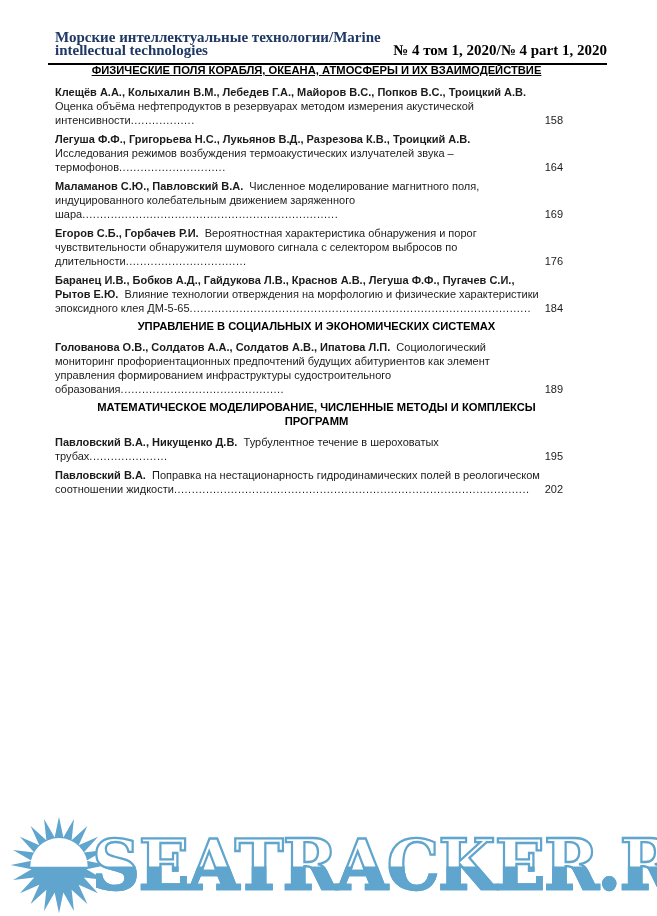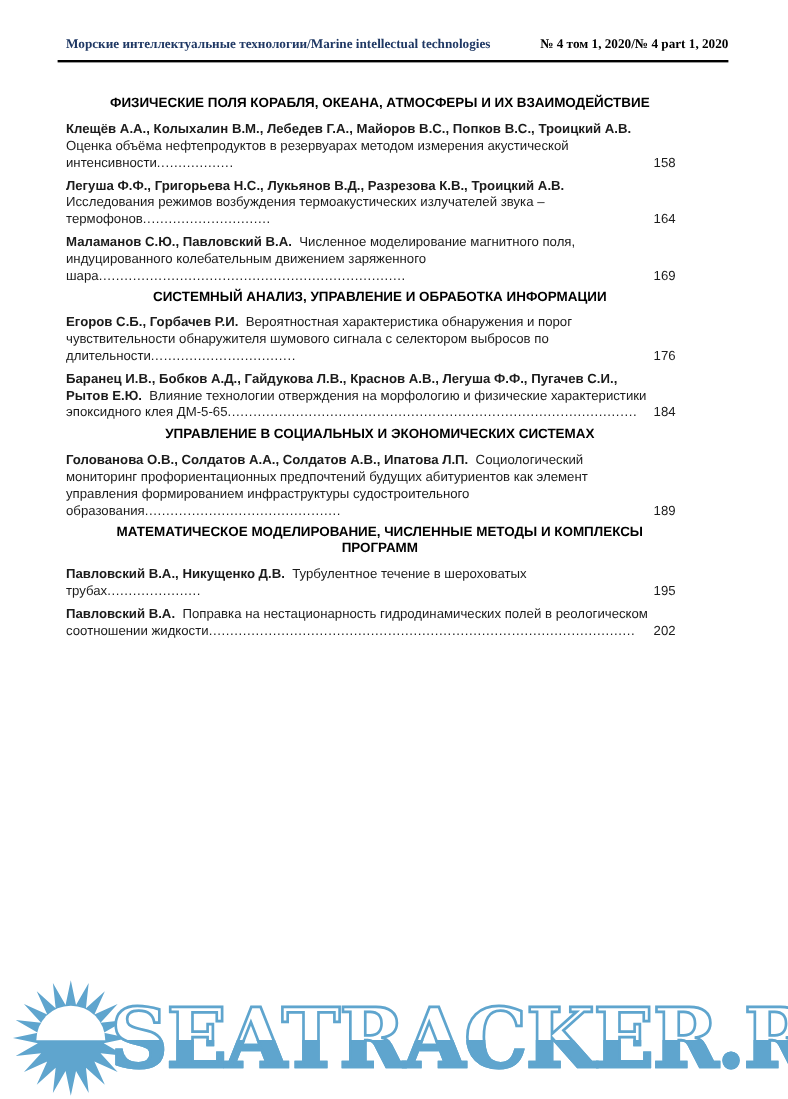--- a/index.html
+++ b/index.html
@@ -14,38 +14,38 @@
     background:#ffffff;
     overflow:hidden;
     font-family:"Liberation Sans", sans-serif;
     color:var(--ink);
   }
   
   .header{
     position:absolute;top:31px;left:48px;right:50px;
     display:flex;justify-content:space-between;align-items:flex-end;
     font-family:"Liberation Serif", serif;
-    font-weight:bold;font-size:11px;line-height:13px;
+    font-weight:bold;font-size:15px;line-height:13px;
     border-bottom:2px solid #000;
     padding-bottom:6px;
   }
   .journal-title{color:var(--header-blue);padding-left:7px;}
   .issue-info{color:#000;white-space:nowrap;}
   
   .toc{
     position:absolute;top:64px;left:55px;width:523px;
     font-size:11px;line-height:14px;
   }
   .section-heading{
     text-align:center;font-weight:bold;font-size:11.2px;line-height:13.5px;
     margin:4px 10px 7px;
     white-space:pre-line;
     color:#000;
   }
-  .toc-section:first-child .section-heading{margin-top:16px;}
+  .toc-section:first-child .section-heading{margin-top:0;text-decoration:underline;}
   .entry{
     position:relative;
     margin-bottom:5px;
     padding-right:38px;
     text-align:left;
   }
   .entry .authors{font-weight:bold;}
   .entry .leader{letter-spacing:0.5px;}
   .entry .pagenum{
     position:absolute;right:15px;bottom:0;
@@ -89,21 +89,20 @@
   </div>
 
   <div class="toc">
       <div class="toc-section">
         <div class="section-heading">ФИЗИЧЕСКИЕ ПОЛЯ КОРАБЛЯ, ОКЕАНА, АТМОСФЕРЫ И ИХ ВЗАИМОДЕЙСТВИЕ</div>
         <div class="entry"><span class="authors">Клещёв А.А., Колыхалин В.М., Лебедев Г.А., Майоров В.С., Попков В.С., Троицкий А.В.</span><span class="title">&nbsp; Оценка объёма нефтепродуктов в резервуарах методом измерения акустической интенсивности</span><span class="leader">..................</span><span class="pagenum">158</span></div>
         <div class="entry"><span class="authors">Легуша Ф.Ф., Григорьева Н.С., Лукьянов В.Д., Разрезова К.В., Троицкий А.В.</span><span class="title">&nbsp; Исследования режимов возбуждения термоакустических излучателей звука – термофонов</span><span class="leader">..............................</span><span class="pagenum">164</span></div>
         <div class="entry"><span class="authors">Маламанов С.Ю., Павловский В.А.</span><span class="title">&nbsp; Численное моделирование магнитного поля, индуцированного колебательным движением заряженного шара</span><span class="leader">........................................................................</span><span class="pagenum">169</span></div>
       </div>
       <div class="toc-section">
-        <div class="section-heading">СИСТЕМНЫЙ АНАЛИЗ, УПРАВЛЕНИЕ И ОБРАБОТКА ИНФОРМАЦИИ</div>
         <div class="entry"><span class="authors">Егоров С.Б., Горбачев Р.И.</span><span class="title">&nbsp; Вероятностная характеристика обнаружения и порог чувствительности обнаружителя шумового сигнала с селектором выбросов по длительности</span><span class="leader">..................................</span><span class="pagenum">176</span></div>
       </div>
       <div class="toc-section">
         <div class="entry"><span class="authors">Баранец И.В., Бобков А.Д., Гайдукова Л.В., Краснов А.В., Легуша Ф.Ф., Пугачев С.И., Рытов Е.Ю.</span><span class="title">&nbsp; Влияние технологии отверждения на морфологию и физические характеристики эпоксидного клея ДМ-5-65</span><span class="leader">................................................................................................</span><span class="pagenum">184</span></div>
       </div>
       <div class="toc-section">
         <div class="section-heading">УПРАВЛЕНИЕ В СОЦИАЛЬНЫХ И ЭКОНОМИЧЕСКИХ СИСТЕМАХ</div>
         <div class="entry"><span class="authors">Голованова О.В., Солдатов А.А., Солдатов А.В., Ипатова Л.П.</span><span class="title">&nbsp; Социологический мониторинг профориентационных предпочтений будущих абитуриентов как элемент управления формированием инфраструктуры судостроительного образования</span><span class="leader">..............................................</span><span class="pagenum">189</span></div>
       </div>
       <div class="toc-section">

